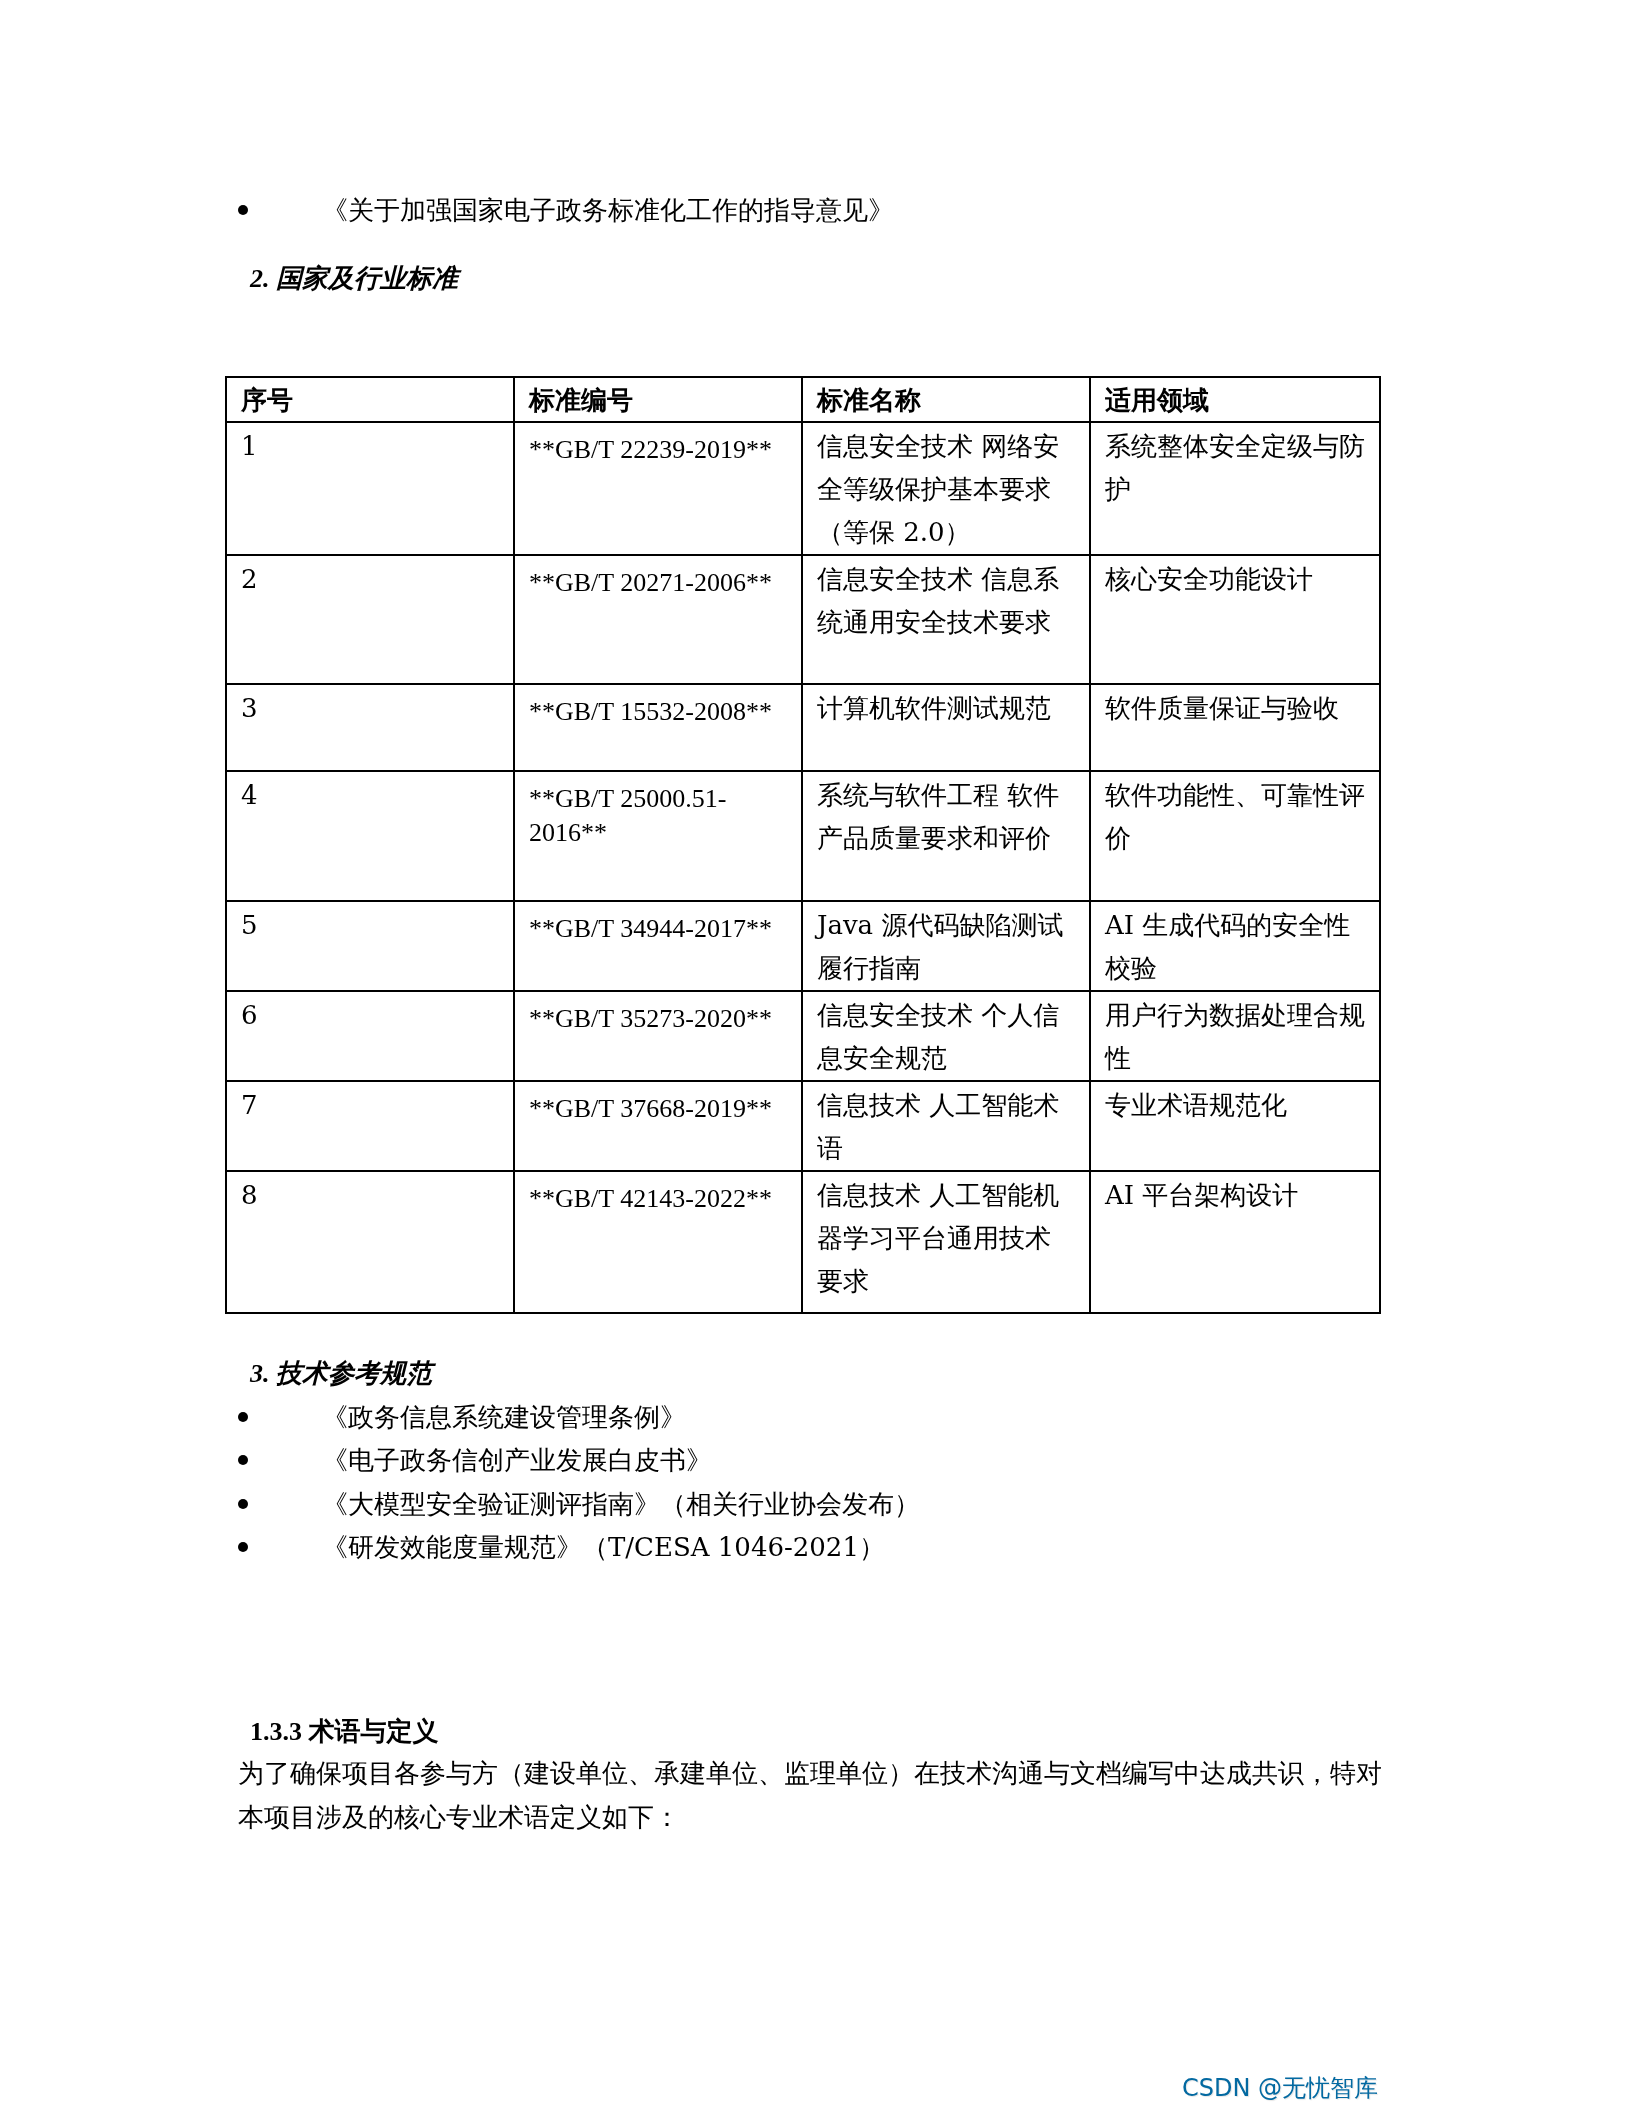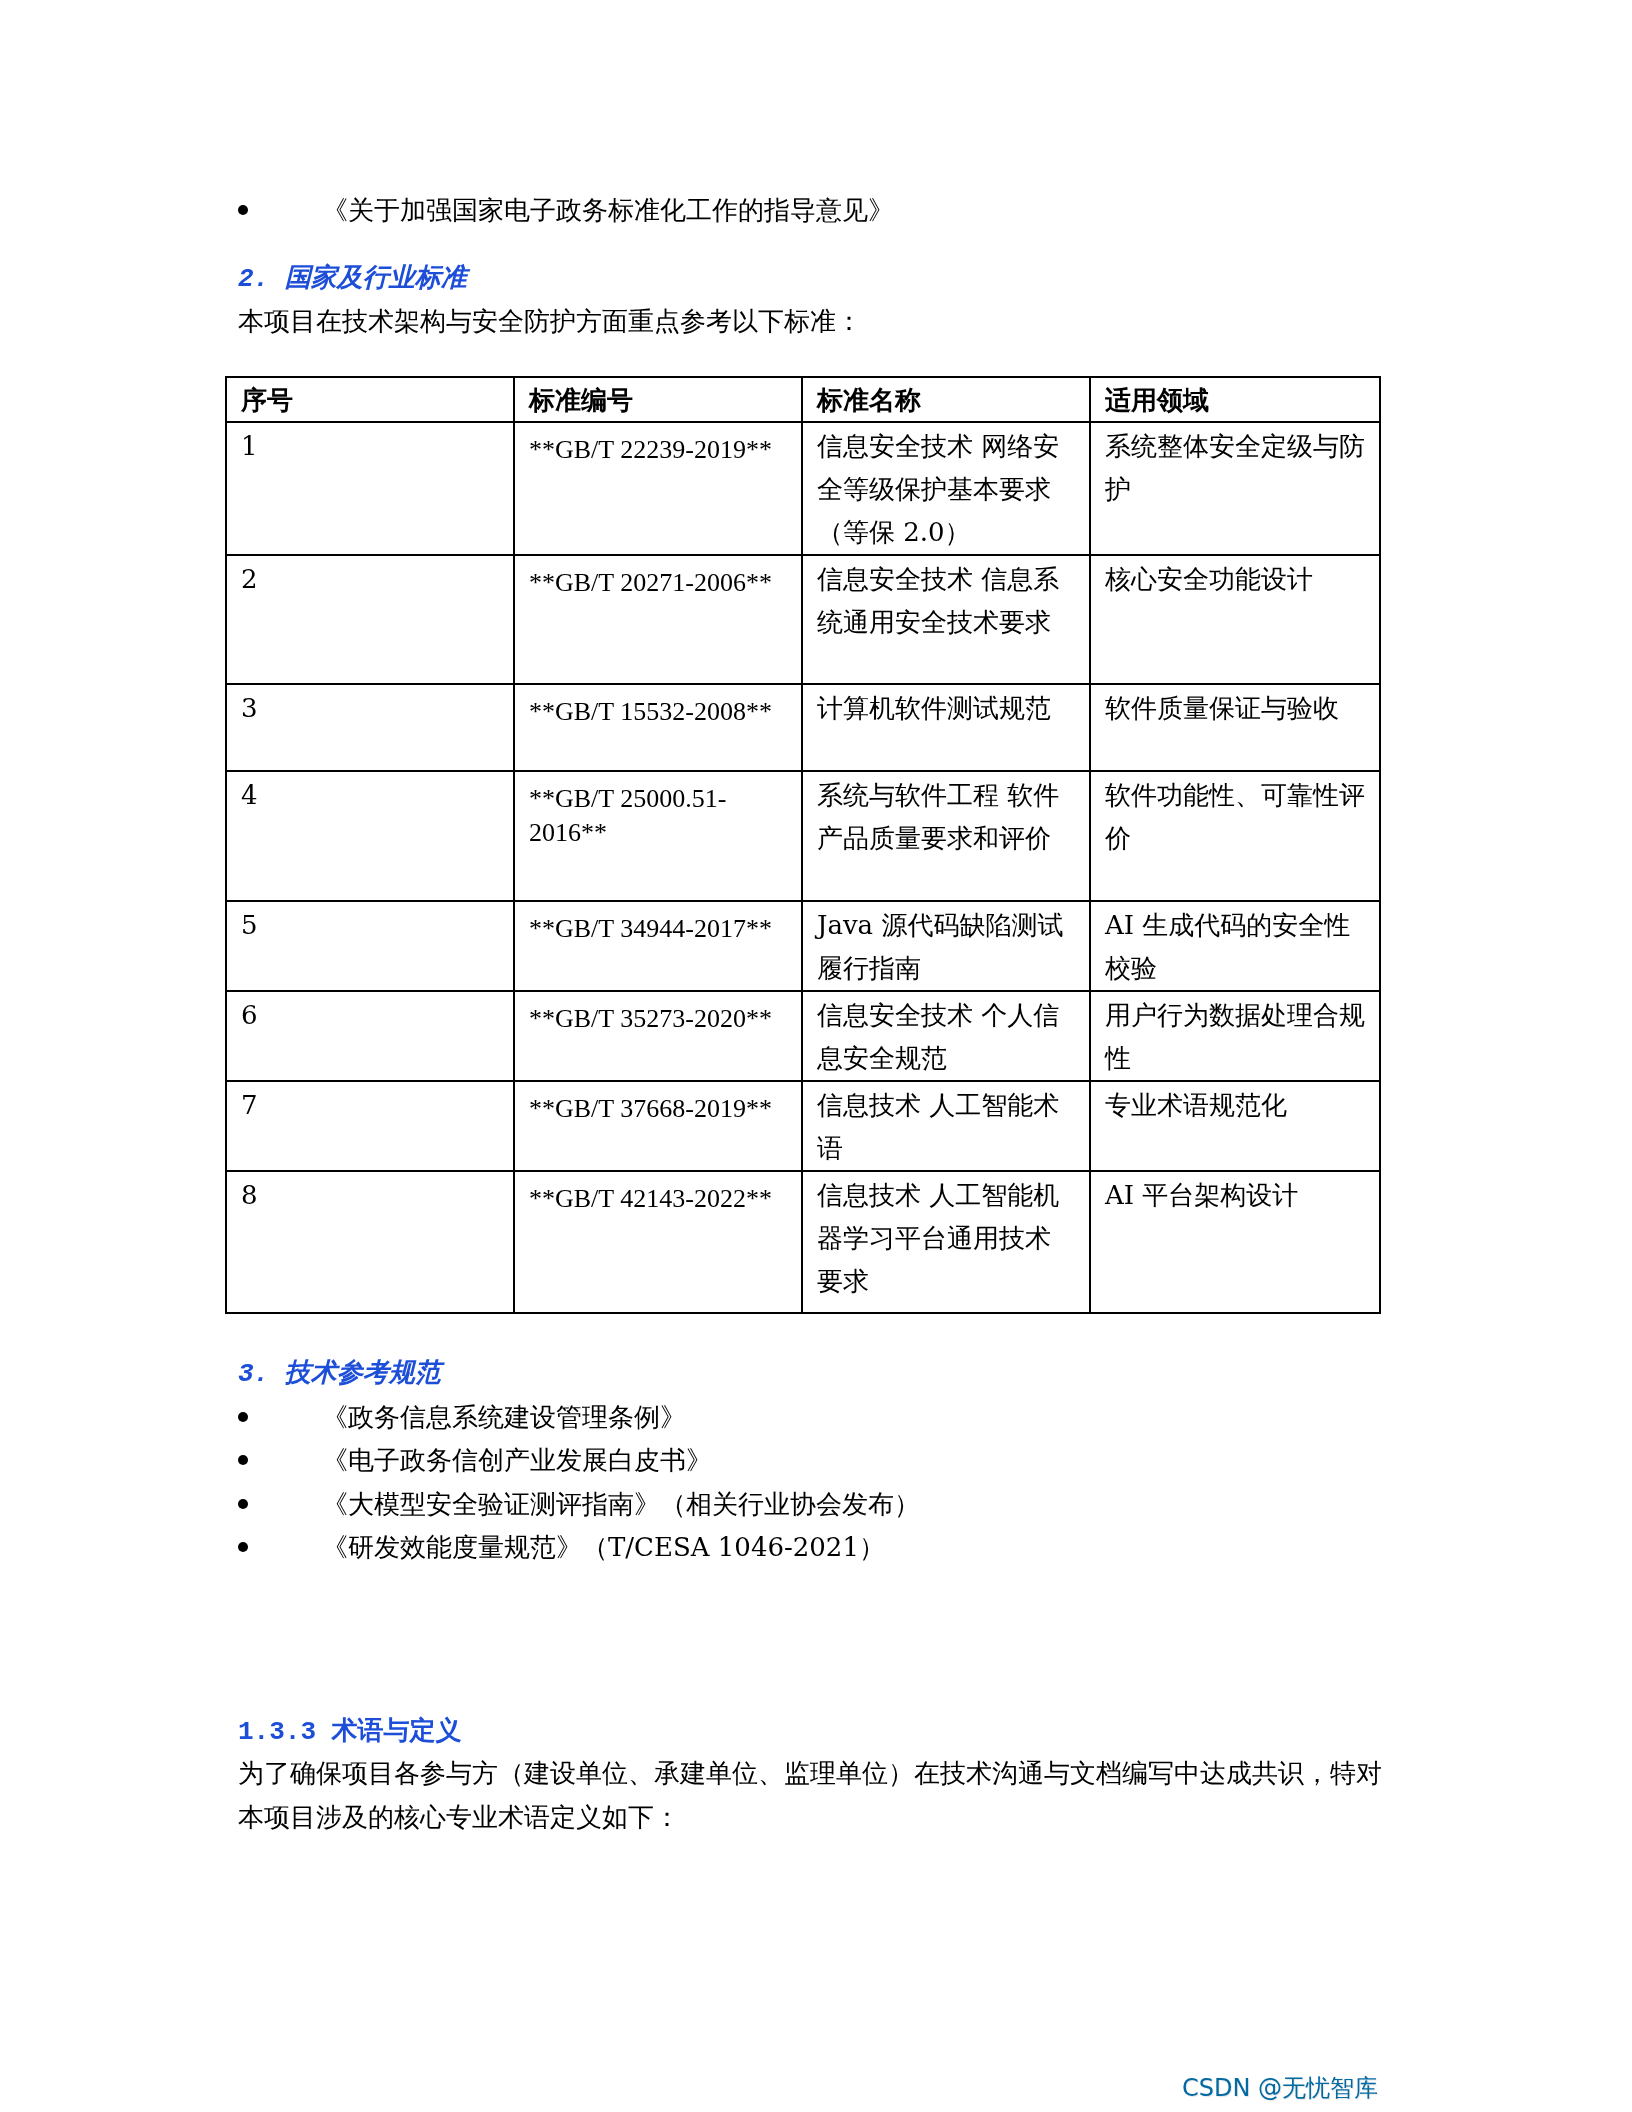--- a/index.html
+++ b/index.html
@@ -12,22 +12,22 @@
   .bullet-row {
     position: absolute; left: 238px; height: 40px;
     font-size: 26px; line-height: 40px; white-space: nowrap;
   }
   .bullet-dot {
     position: absolute; left: 0; top: 15px; width: 10px; height: 10px;
     border-radius: 50%; background: #000;
   }
   .bullet-text { position: absolute; left: 84px; top: 0; }
   .heading {
-    position: absolute; left: 238px; color: #1d4ed8;
-    font-family: Liberation Mono, monospace;
+    position: absolute; left: 250px; color: #000000;
+    font-family: Liberation Serif, serif;
     font-weight: bold; font-style: italic; font-size: 26px; line-height: 40px;
     white-space: nowrap;
   }
   .heading.upright { font-style: normal; }
   .para {
     position: absolute; left: 238px; width: 1150px;
     font-size: 26px; line-height: 44px;
   }
   table.std {
     position: absolute; left: 225px; top: 376px; width: 1154px;
@@ -55,21 +55,20 @@
 <body>
 
 <div class="page">
 
   <div class="bullet-row" style="top:190px;">
     <span class="bullet-dot"></span>
     <span class="bullet-text">《关于加强国家电子政务标准化工作的指导意见》</span>
   </div>
 
   <div class="heading" style="top:259px;">2. 国家及行业标准</div>
-  <div class="para" style="top:301px; line-height:40px;">本项目在技术架构与安全防护方面重点参考以下标准：</div>
 
   <table class="std">
     <colgroup>
       <col style="width:288px">
       <col style="width:288px">
       <col style="width:288px">
       <col style="width:290px">
     </colgroup>
     <thead>
       <tr>

